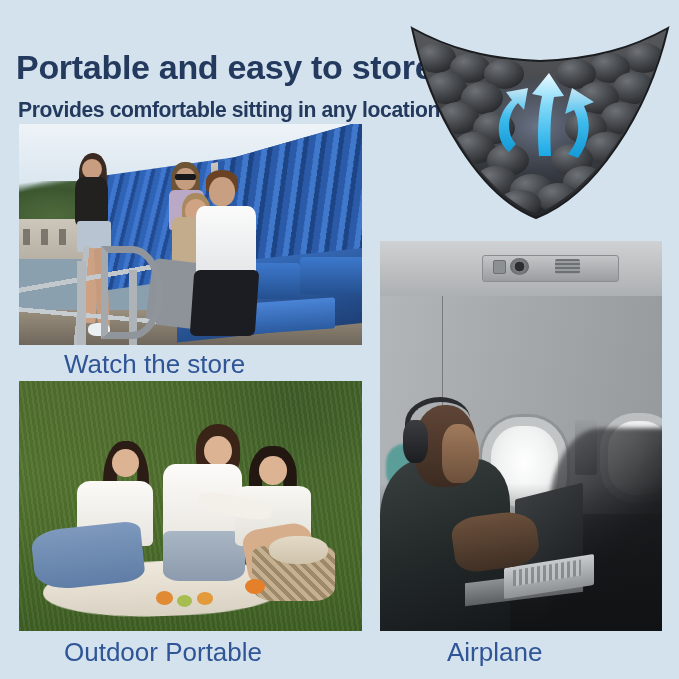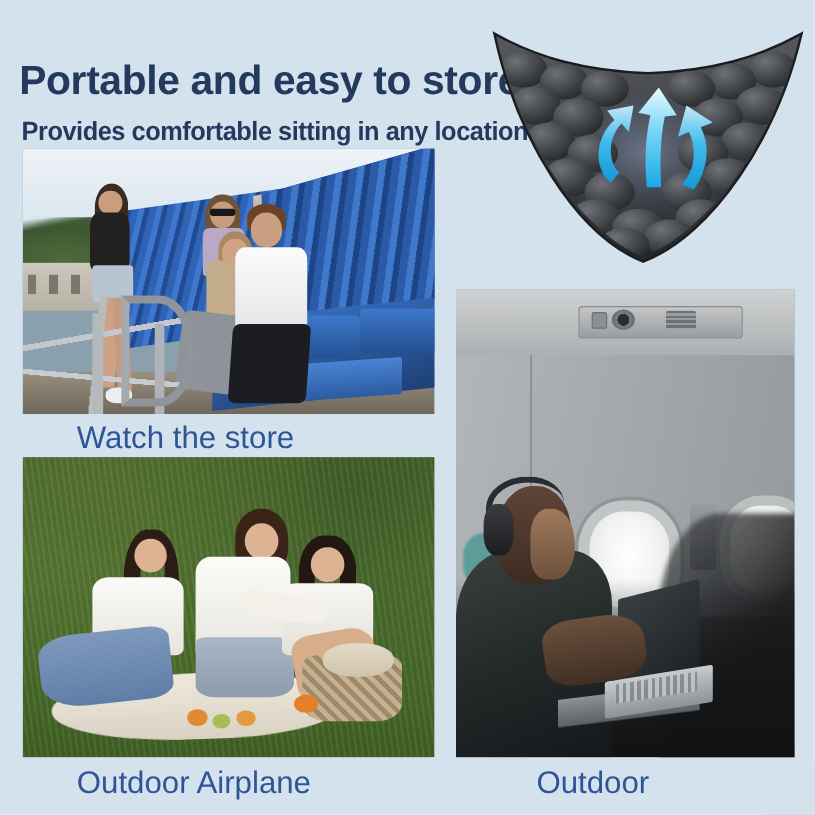--- a/index.html
+++ b/index.html
@@ -522,21 +522,21 @@
     <div class="ph-layer g3-shirt"></div>
     <div class="ph-layer g3-leg"></div>
     <div class="ph-layer arm-reach"></div>
     <div class="ph-layer basket"></div>
     <div class="ph-layer basket-cloth"></div>
     <div class="ph-layer fruit1"></div>
     <div class="ph-layer fruit2"></div>
     <div class="ph-layer fruit3"></div>
     <div class="ph-layer fruit4"></div>
   </div>
-  <div class="caption" id="cap-camping">Outdoor Airplane</div>
+  <div class="caption" id="cap-camping">Outdoor Portable</div>
 
   <div class="photo" id="photo-plane">
     <div class="ph-layer cabin"></div>
     <div class="ph-layer ceiling"></div>
     <div class="ph-layer bin-panel"></div>
     <div class="ph-layer btn1"></div>
     <div class="ph-layer vent1"></div>
     <div class="ph-layer vent2"></div>
     <div class="ph-layer wall"></div>
     <div class="ph-layer wall-seam"></div>
@@ -550,15 +550,15 @@
     <div class="ph-layer p-head"></div>
     <div class="ph-layer p-face"></div>
     <div class="ph-layer p-headphone-band"></div>
     <div class="ph-layer p-headphone-cup"></div>
     <div class="ph-layer tray"></div>
     <div class="ph-layer laptop-screen"></div>
     <div class="ph-layer laptop-base"></div>
     <div class="ph-layer laptop-keys"></div>
     <div class="ph-layer p-arm"></div>
   </div>
-  <div class="caption" id="cap-plane">Outdoor</div>
+  <div class="caption" id="cap-plane">Airplane</div>
 
 </div>
 
 </body></html>

